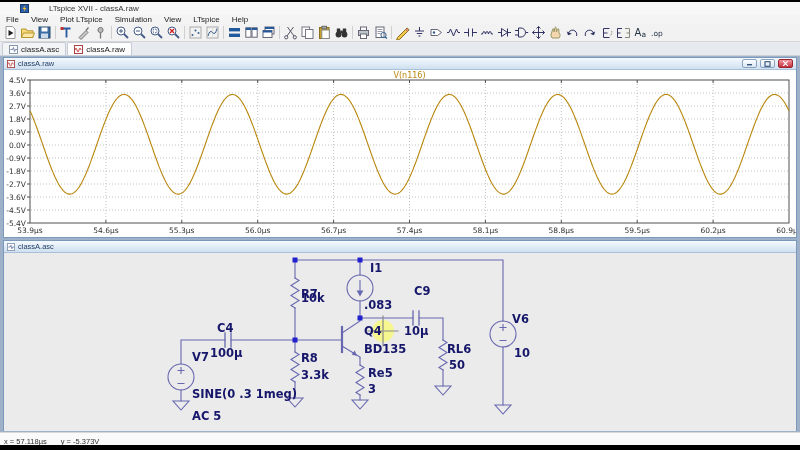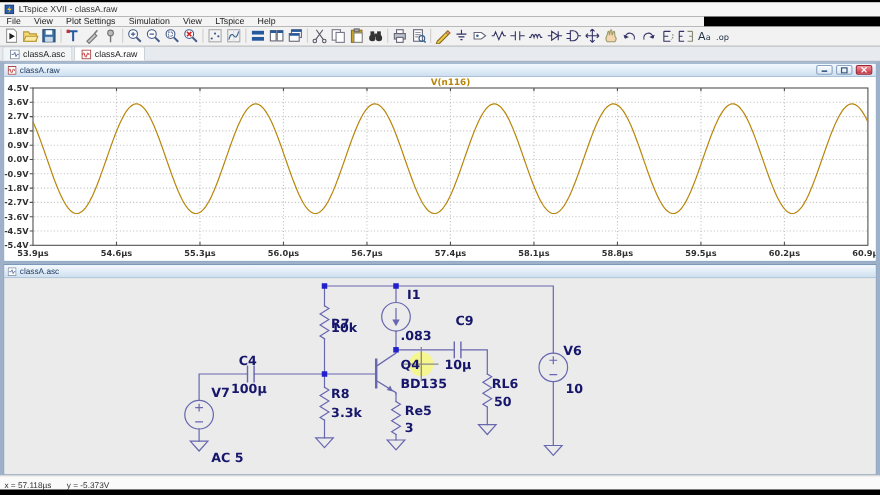--- a/index.html
+++ b/index.html
@@ -1,22 +1,22 @@
 <!DOCTYPE html>
 <html><head>
 <meta charset="utf-8">
 <style>
   * { margin:0; padding:0; box-sizing:border-box; }
   html,body { width:800px; height:450px; overflow:hidden; }
   body { position:relative; font-family:"Liberation Sans","DejaVu Sans",sans-serif; background:#000; }
 
   #top-black { position:absolute; left:0; top:0; width:800px; height:2px; background:#000; }
   #titlebar { position:absolute; left:0; top:2px; width:800px; height:13px; background:#F7F7F7;
-              display:flex; align-items:center; gap:4px; padding-left:4px; font-size:8px; color:#333; }
-  #menubar { position:absolute; left:0; top:15px; width:640px; height:9px; background:#F4F4F4;
+              display:flex; align-items:center; gap:20px; padding-left:20px; font-size:8px; color:#333; }
+  #menubar { position:absolute; left:0; top:15px; width:800px; height:9px; background:#F4F4F4;
              display:flex; align-items:center; font-size:8px; color:#222; }
   .menu-item { padding:0 6px; cursor:default; }
 
   #toolbar { position:absolute; left:0; top:24px; width:800px; height:18px; background:#F2F2F2;
              border-bottom:1px solid #D6D6D6; display:flex; align-items:center; padding-left:2px; }
   .tb { width:17px; height:16px; border:1px solid transparent; background:transparent; display:flex;
         align-items:center; justify-content:center; padding:0; }
   .tbsep { width:1px; height:13px; background:#CFCFCF; margin:0 2px; }
 
   #tabbar { position:absolute; left:0; top:42px; width:800px; height:14px; background:#E7EAEE;
@@ -32,21 +32,21 @@
   #schem-window { left:3px; top:184px; width:794px; height:191px; background:#EBEBEB; }
   .cw-titlebar { height:12px; background:linear-gradient(#F4F9FE,#CFE0F0); border-bottom:1px solid #A9C0D8;
                  display:flex; align-items:center; gap:3px; padding:0 3px; font-size:7.5px; color:#1E3A5F; }
   .cw-title { flex:0 0 auto; }
   .cw-sp { flex:1; }
   .wbtn { width:15px; height:9px; border:1px solid #8AA4C0; border-radius:2px;
           background:linear-gradient(#FDFEFF,#D8E6F2); display:flex; align-items:center; justify-content:center; }
   .wbtn.close { background:linear-gradient(#F297A0,#C5303E); border-color:#9A2430; }
   .wbtn svg { display:block; }
 
-  #plot-body { position:relative; width:792px; height:167px; background:#FFF;font-weight:bold; }
+  #plot-body { position:relative; width:792px; height:167px; background:#FFF; }
   #schem-body { position:relative; width:792px; height:178px; background:#EBEBEB; overflow:hidden; }
 
   svg text { font-family:"DejaVu Sans",sans-serif; }
   .slabel { position:absolute; font:600 11.5px "DejaVu Sans",sans-serif; color:#16166B; white-space:nowrap; }
 
   #statusbar { position:absolute; left:0; top:432px; width:800px; height:18px; background:#FAFAFA;
                border-top:1px solid #D8D8D8; display:flex; align-items:center; gap:14px;
                padding-left:4px; font-size:7.5px; color:#333; }
   #bottom-black { position:absolute; left:0; top:445px; width:800px; height:5px; background:#000; }
 </style>
@@ -59,21 +59,21 @@
   <svg width="9" height="9" viewBox="0 0 9 9">
     <rect x="0.5" y="0.5" width="8" height="8" fill="#2B5CA8" stroke="#1A3A6E"></rect>
     <path d="M5.5,1 L2.5,5 h2 L3.5,8 L6.5,4 h-2 z" fill="#F4C430"></path>
   </svg>
   <span>LTspice XVII - classA.raw</span>
 </div>
 
 <div id="menubar">
     <span class="menu-item">File</span>
     <span class="menu-item">View</span>
-    <span class="menu-item">Plot Settings</span>
+    <span class="menu-item">Plot LTspice</span>
     <span class="menu-item">Simulation</span>
     <span class="menu-item">View</span>
     <span class="menu-item">LTspice</span>
     <span class="menu-item">Help</span>
   </div>
 <div id="toolbar">
     <button class="tb">
       <svg viewBox="0 0 15 15" width="15" height="15" fill="none" stroke-width="1">
         <path d="M3,1.5 h6.5 l2.5,2.5 v9.5 h-9 z" fill="#FFF" stroke="#999"></path>
         <path d="M5.5,5 l5,3 -5,3 z" fill="#222"></path>
@@ -531,20 +531,21 @@
       </svg>
 
       
       <span class="slabel" style="left:297px;top:34px">R7</span>
       <span class="slabel" style="left:297px;top:38px">10k</span>
       <span class="slabel" style="left:297px;top:98px">R8</span>
       <span class="slabel" style="left:297px;top:115px">3.3k</span>
       <span class="slabel" style="left:213px;top:68px">C4</span>
       <span class="slabel" style="left:206px;top:93px">100µ</span>
       <span class="slabel" style="left:188px;top:97px">V7</span>
+      <span class="slabel" style="left:188px;top:134px">SINE(0 .3 1meg)</span>
       <span class="slabel" style="left:188px;top:156px">AC 5</span>
       <span class="slabel" style="left:360px;top:71px">Q4</span>
       <span class="slabel" style="left:360px;top:89px">BD135</span>
       <span class="slabel" style="left:364px;top:113px">Re5</span>
       <span class="slabel" style="left:364px;top:129px">3</span>
       <span class="slabel" style="left:366px;top:8px">I1</span>
       <span class="slabel" style="left:360px;top:45px">.083</span>
       <span class="slabel" style="left:410px;top:31px">C9</span>
       <span class="slabel" style="left:400px;top:71px">10µ</span>
       <span class="slabel" style="left:443px;top:89px">RL6</span>

